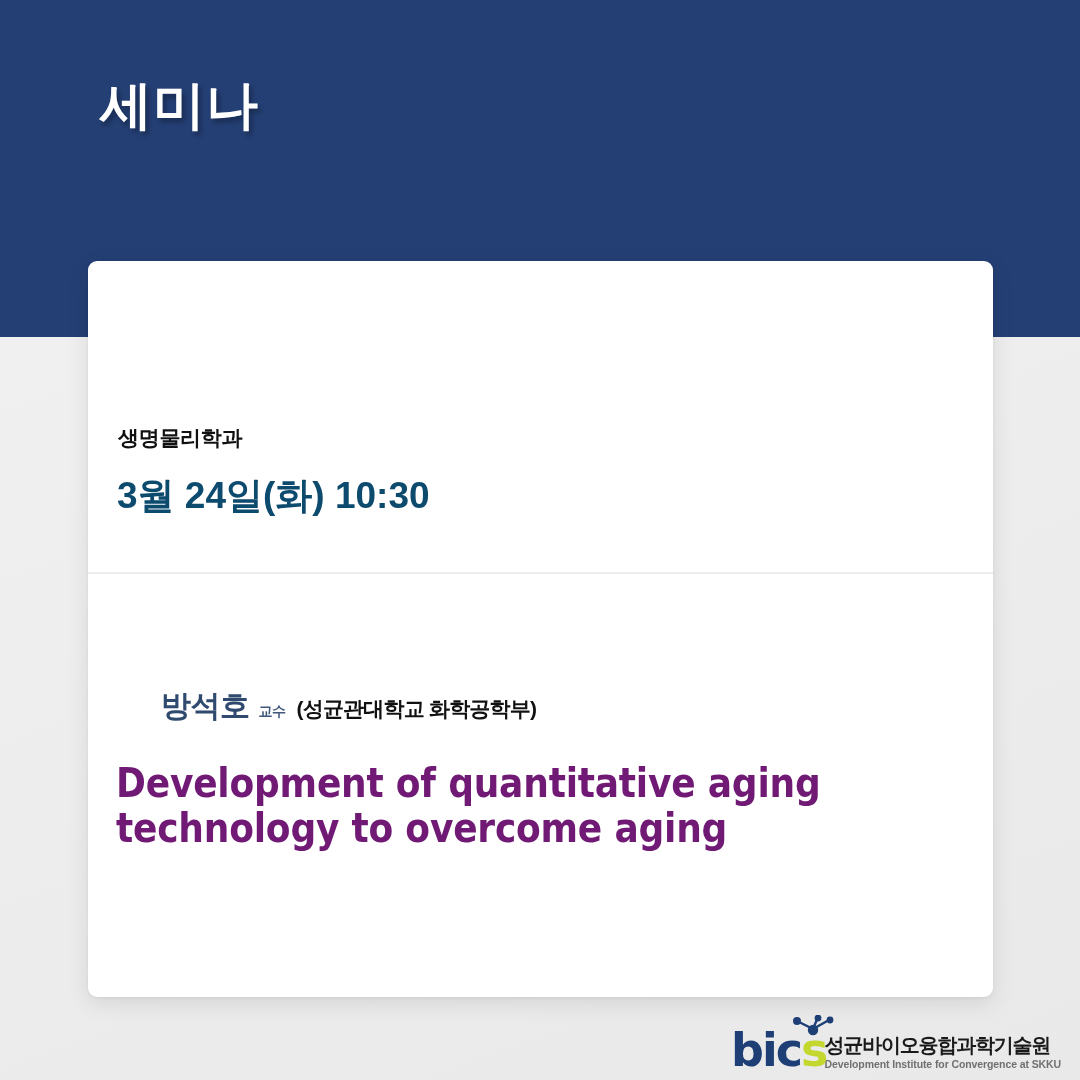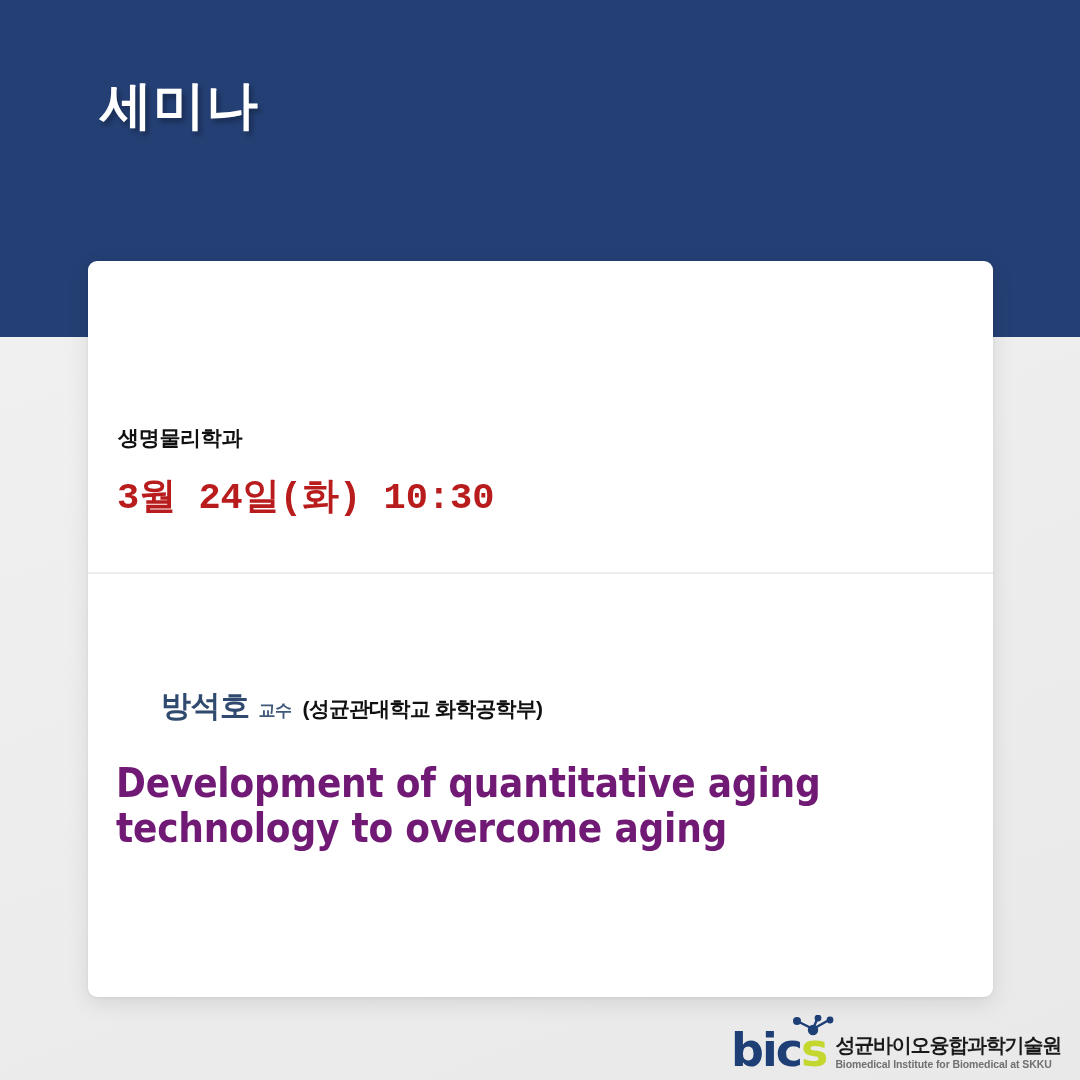--- a/index.html
+++ b/index.html
@@ -70,23 +70,23 @@
     letter-spacing: -0.3px;
     white-space: nowrap;
   }
 
   #datetime {
     position: absolute;
     left: 29px;
     top: 170px;
     font-size: 37px;
     font-weight: 700;
-    color: #b91c1c;
+    color: #0c4a6e;
     letter-spacing: 0px;
-    font-family: Liberation Mono, monospace;
+    font-family: Liberation Sans, sans-serif;
     font-stretch: condensed;
     white-space: nowrap;
   }
 
   #location {
     position: absolute;
     left: 29px;
     top: 232px;
     font-size: 37px;
     font-weight: 700;
@@ -115,21 +115,21 @@
     align-items: baseline;
   }
   #speaker-name {
     font-size: 30px;
     font-weight: 800;
     color: #2f4a6e;
     letter-spacing: -0.5px;
     margin-left: 44px;
   }
   #speaker-rank {
-    font-size: 17px;
+    font-size: 14px;
     font-weight: 700;
     color: #40597a;
     margin-left: 9px;
     letter-spacing: -0.5px;
   }
   #speaker-affiliation {
     font-size: 21px;
     font-weight: 700;
     color: #111111;
     margin-left: 11px;
@@ -249,16 +249,16 @@
       <circle cx="42" cy="5" r="3.4" fill="#1d3f76"></circle>
       <circle cx="25" cy="15" r="5.2" fill="#1d3f76"></circle>
     </svg>
     <div id="logo-wordmark">
       <span class="logo-bic">bic</span><span class="logo-s">s</span>
     </div>
   </div>
 
   <div id="logo-text">
     <div id="logo-korean">성균바이오융합과학기술원</div>
-    <div id="logo-english">Biomedical Institute for Biomedical at SKKU</div>
+    <div id="logo-english">Development Institute for Convergence at SKKU</div>
   </div>
 
 </div>
 
 </body></html>

